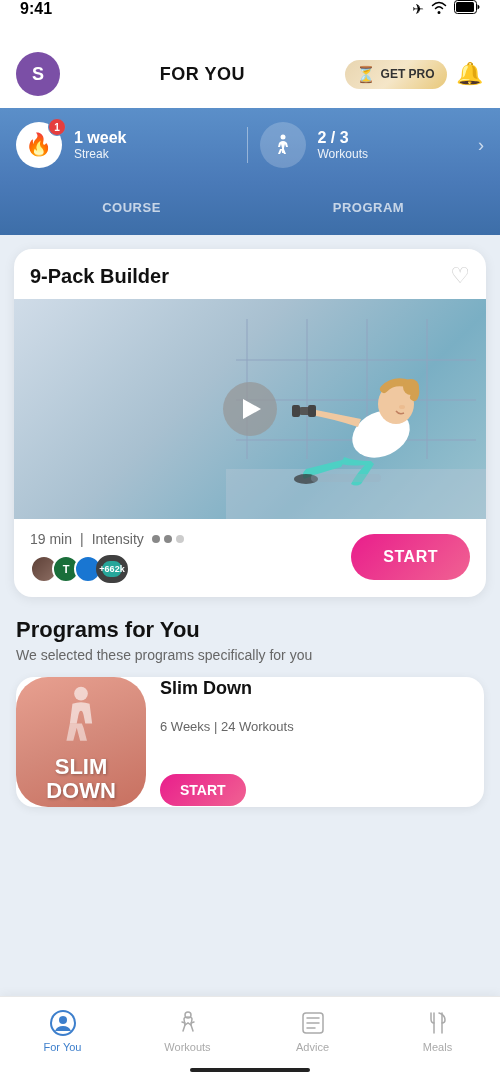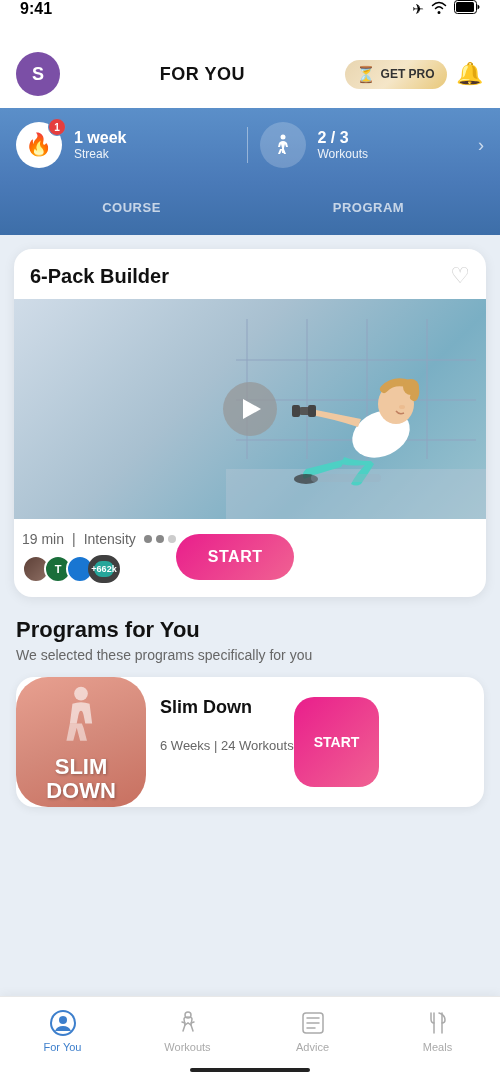--- a/index.html
+++ b/index.html
@@ -266,23 +266,24 @@
     }
     .play-triangle {
       width: 0;
       height: 0;
       border-top: 10px solid transparent;
       border-bottom: 10px solid transparent;
       border-left: 18px solid #fff;
       margin-left: 4px;
     }
     .card-footer {
-      padding: 12px 16px 14px 8px;
-      display: flex;
-      align-items: center;
+      padding: 12px 16px 14px 16px;
+      display: flex;
+      align-items: center;
+      justify-content: space-between;
     }
     .card-meta-left {
       display: flex;
       flex-direction: column;
       gap: 8px;
     }
     .card-meta-row {
       display: flex;
       align-items: center;
       gap: 8px;
@@ -383,23 +384,23 @@
       font-size: 22px;
       font-weight: 900;
       color: #fff;
       text-align: center;
       line-height: 1.1;
       text-shadow: 1px 1px 3px rgba(0,0,0,0.3);
       z-index: 2;
       position: relative;
     }
     .program-info {
-      padding: 20px 14px;
-      display: flex;
-      flex-direction: row;
+      padding: 1px 14px;
+      display: flex;
+      flex-direction: column;
       justify-content: space-between;
     }
     .program-name {
       font-size: 18px;
       font-weight: 700;
       color: #111;
     }
     .program-details {
       font-size: 13px;
       color: #666;
@@ -542,21 +543,21 @@
 
 <div class="tab-nav">
   <button class="tab-btn">COURSE</button>
   <button class="tab-btn">PROGRAM</button>
 </div>
 
 <div class="main-content">
 
   <div class="workout-card">
     <div class="card-header">
-      <span class="card-title">6-Pack Builder</span>
+      <span class="card-title">9-Pack Builder</span>
       <span class="heart-icon">♡</span>
     </div>
     <div class="card-image">
 
       <div class="card-image-bg"></div>
 
       <svg class="workout-woman" viewBox="0 0 260 210" xmlns="http://www.w3.org/2000/svg">
 
         <rect x="20" y="10" width="2" height="140" fill="#90a4c0" opacity="0.5"></rect>
         <rect x="80" y="10" width="2" height="140" fill="#90a4c0" opacity="0.5"></rect>

